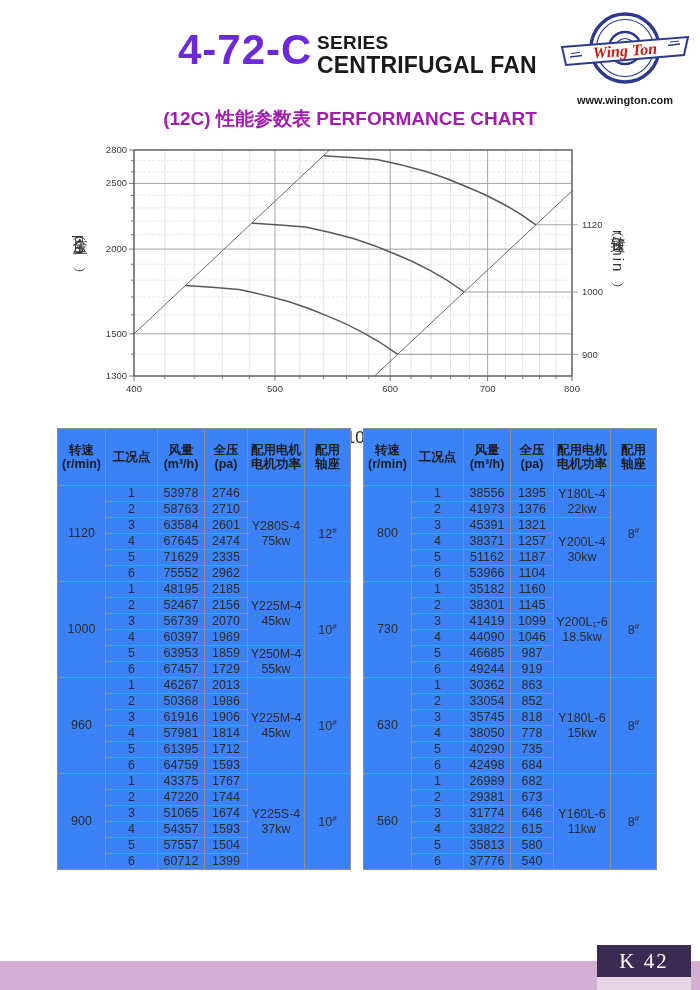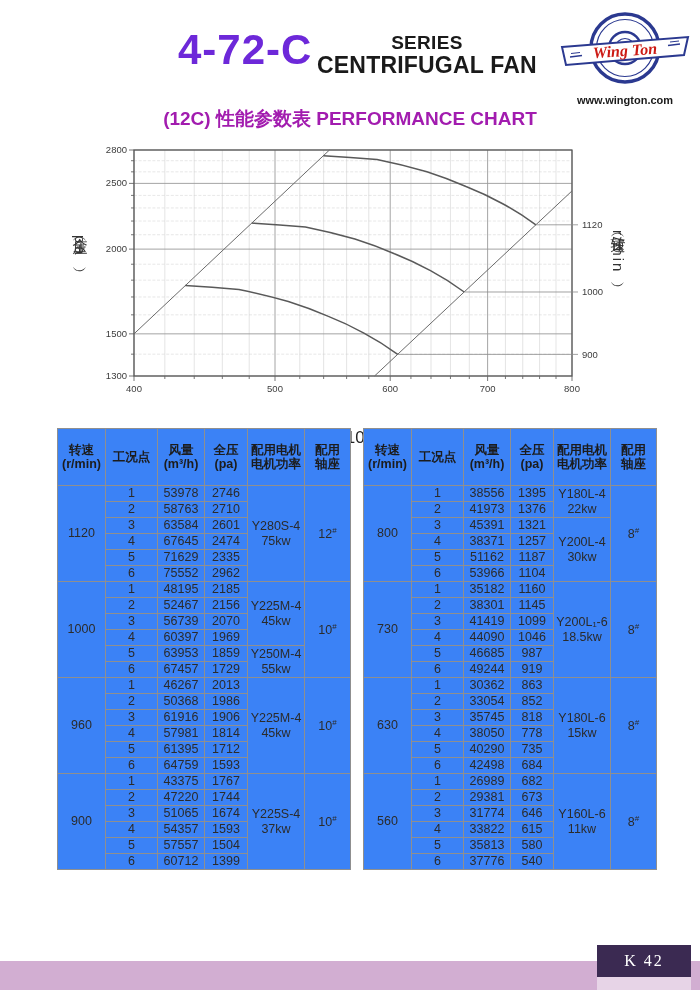--- a/index.html
+++ b/index.html
@@ -2,21 +2,21 @@
 <html><head>
 <meta charset="utf-8">
 <style>
   html,body{margin:0;padding:0;background:#ffffff;}
   .page{position:relative;width:700px;height:990px;background:#ffffff;overflow:hidden;
         font-family:"Liberation Sans",sans-serif;color:#222;}
 
   
   .series-code{position:absolute;left:178px;top:26px;font-size:42px;font-weight:bold;
                letter-spacing:1px;color:#6d28d9;}
-  .title-right{position:absolute;left:317px;top:33px;line-height:1.05;color:#1a1a1a;text-align:center;}
+  .title-right{position:absolute;left:317px;top:33px;line-height:1.05;color:#1a1a1a;}
   .title-right .l1{font-size:19px;font-weight:bold;letter-spacing:0.3px;}
   .title-right .l2{font-size:23px;font-weight:bold;letter-spacing:0.2px;}
   .logo{position:absolute;left:560px;top:10px;width:130px;text-align:center;}
   .logo-url{font-size:11px;font-weight:bold;color:#1a1a1a;margin-top:0px;}
   .subtitle{position:absolute;left:0;top:106px;width:700px;text-align:center;
             font-size:19px;font-weight:600;color:#a21caf;}
 
   
   .chart-wrap{position:absolute;left:0;top:0;}
   #chart-svg{position:absolute;left:60px;top:138px;}
@@ -41,21 +41,21 @@
   table.spec th{height:56px;font-weight:bold;font-size:12.5px;color:#1c1c1c;}
   table.spec td{height:15px;}
   td.speed{font-size:13.5px;}
   td.motor{font-size:11px;line-height:1.25;}
   td.seat sup{font-size:8px;}
 
   
   .footer-bar{position:absolute;left:0;top:961px;width:700px;height:29px;background:#d2aed2;}
   .footer-tab-under{position:absolute;left:597px;top:977px;width:94px;height:13px;background:#e7d4e7;}
   .page-tag{position:absolute;left:597px;top:945px;width:94px;height:32px;background:#3b2a52;
-            color:#fff;font-family:"Liberation Serif",serif;font-size:16px;letter-spacing:2px;
+            color:#fff;font-family:"Liberation Serif",serif;font-size:21px;letter-spacing:2px;
             display:flex;align-items:center;justify-content:center;}
 </style>
 </head>
 <body>
 
 <div class="page">
 
   <div class="series-code">4-72-C</div>
   <div class="title-right">
     <div class="l1">SERIES</div>

